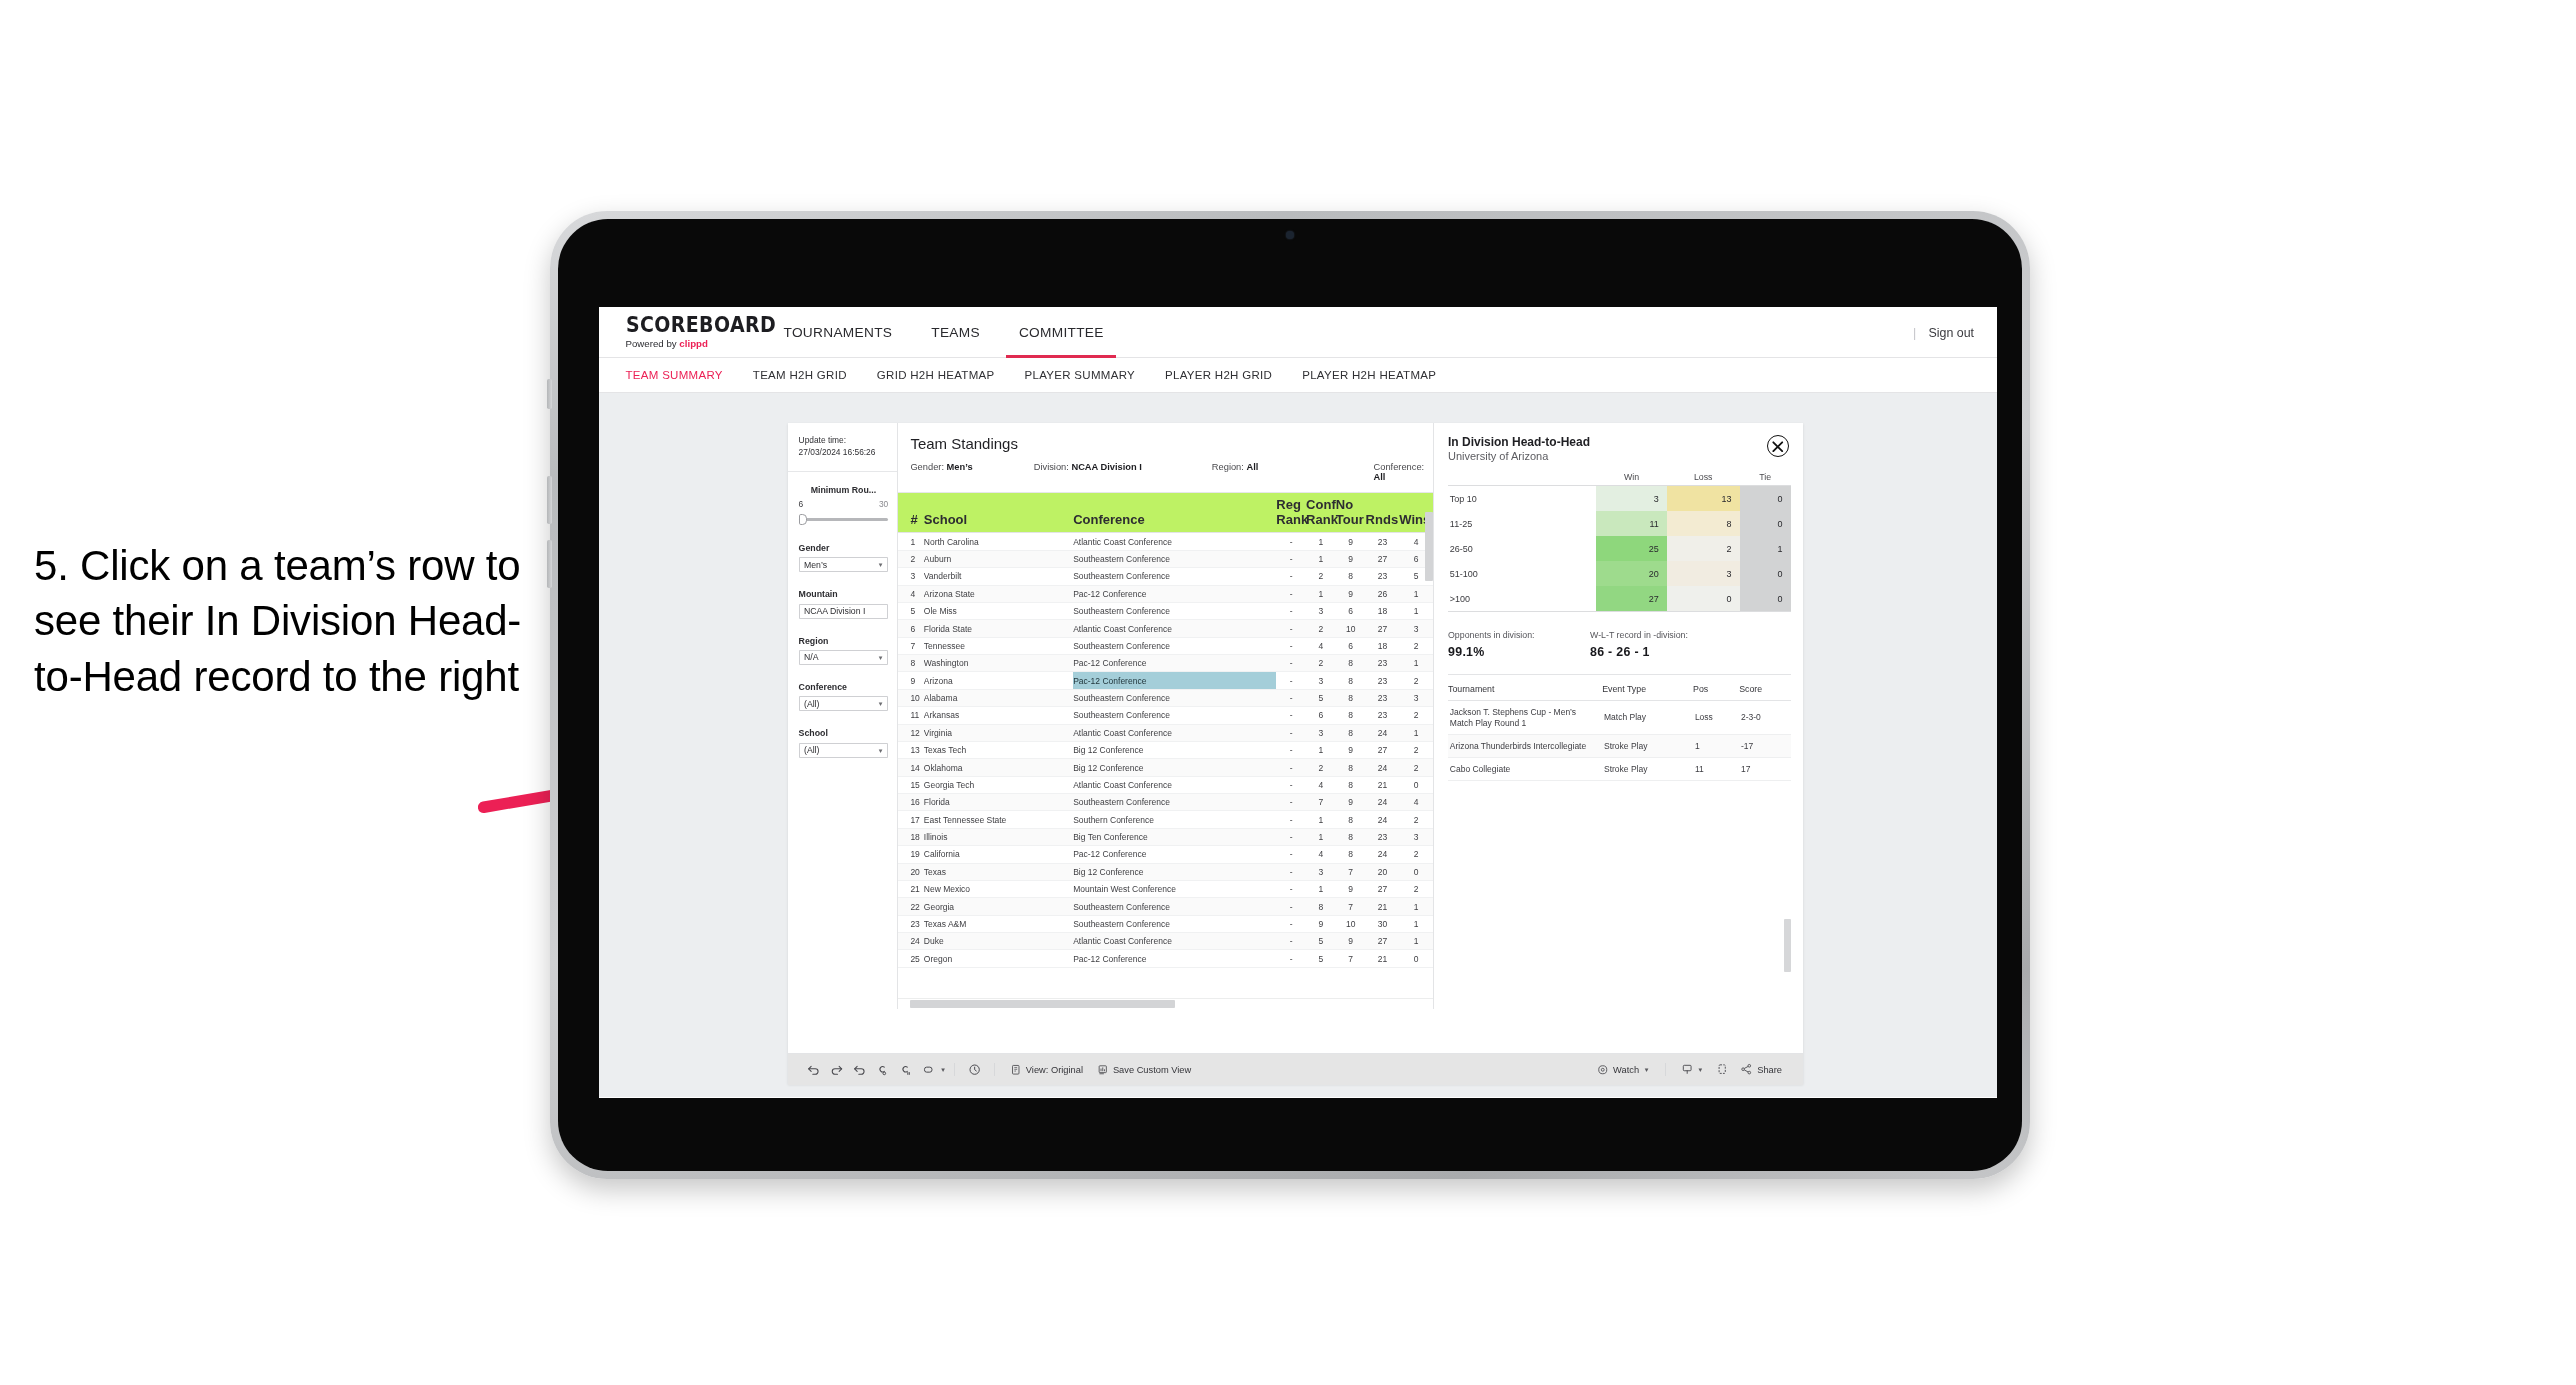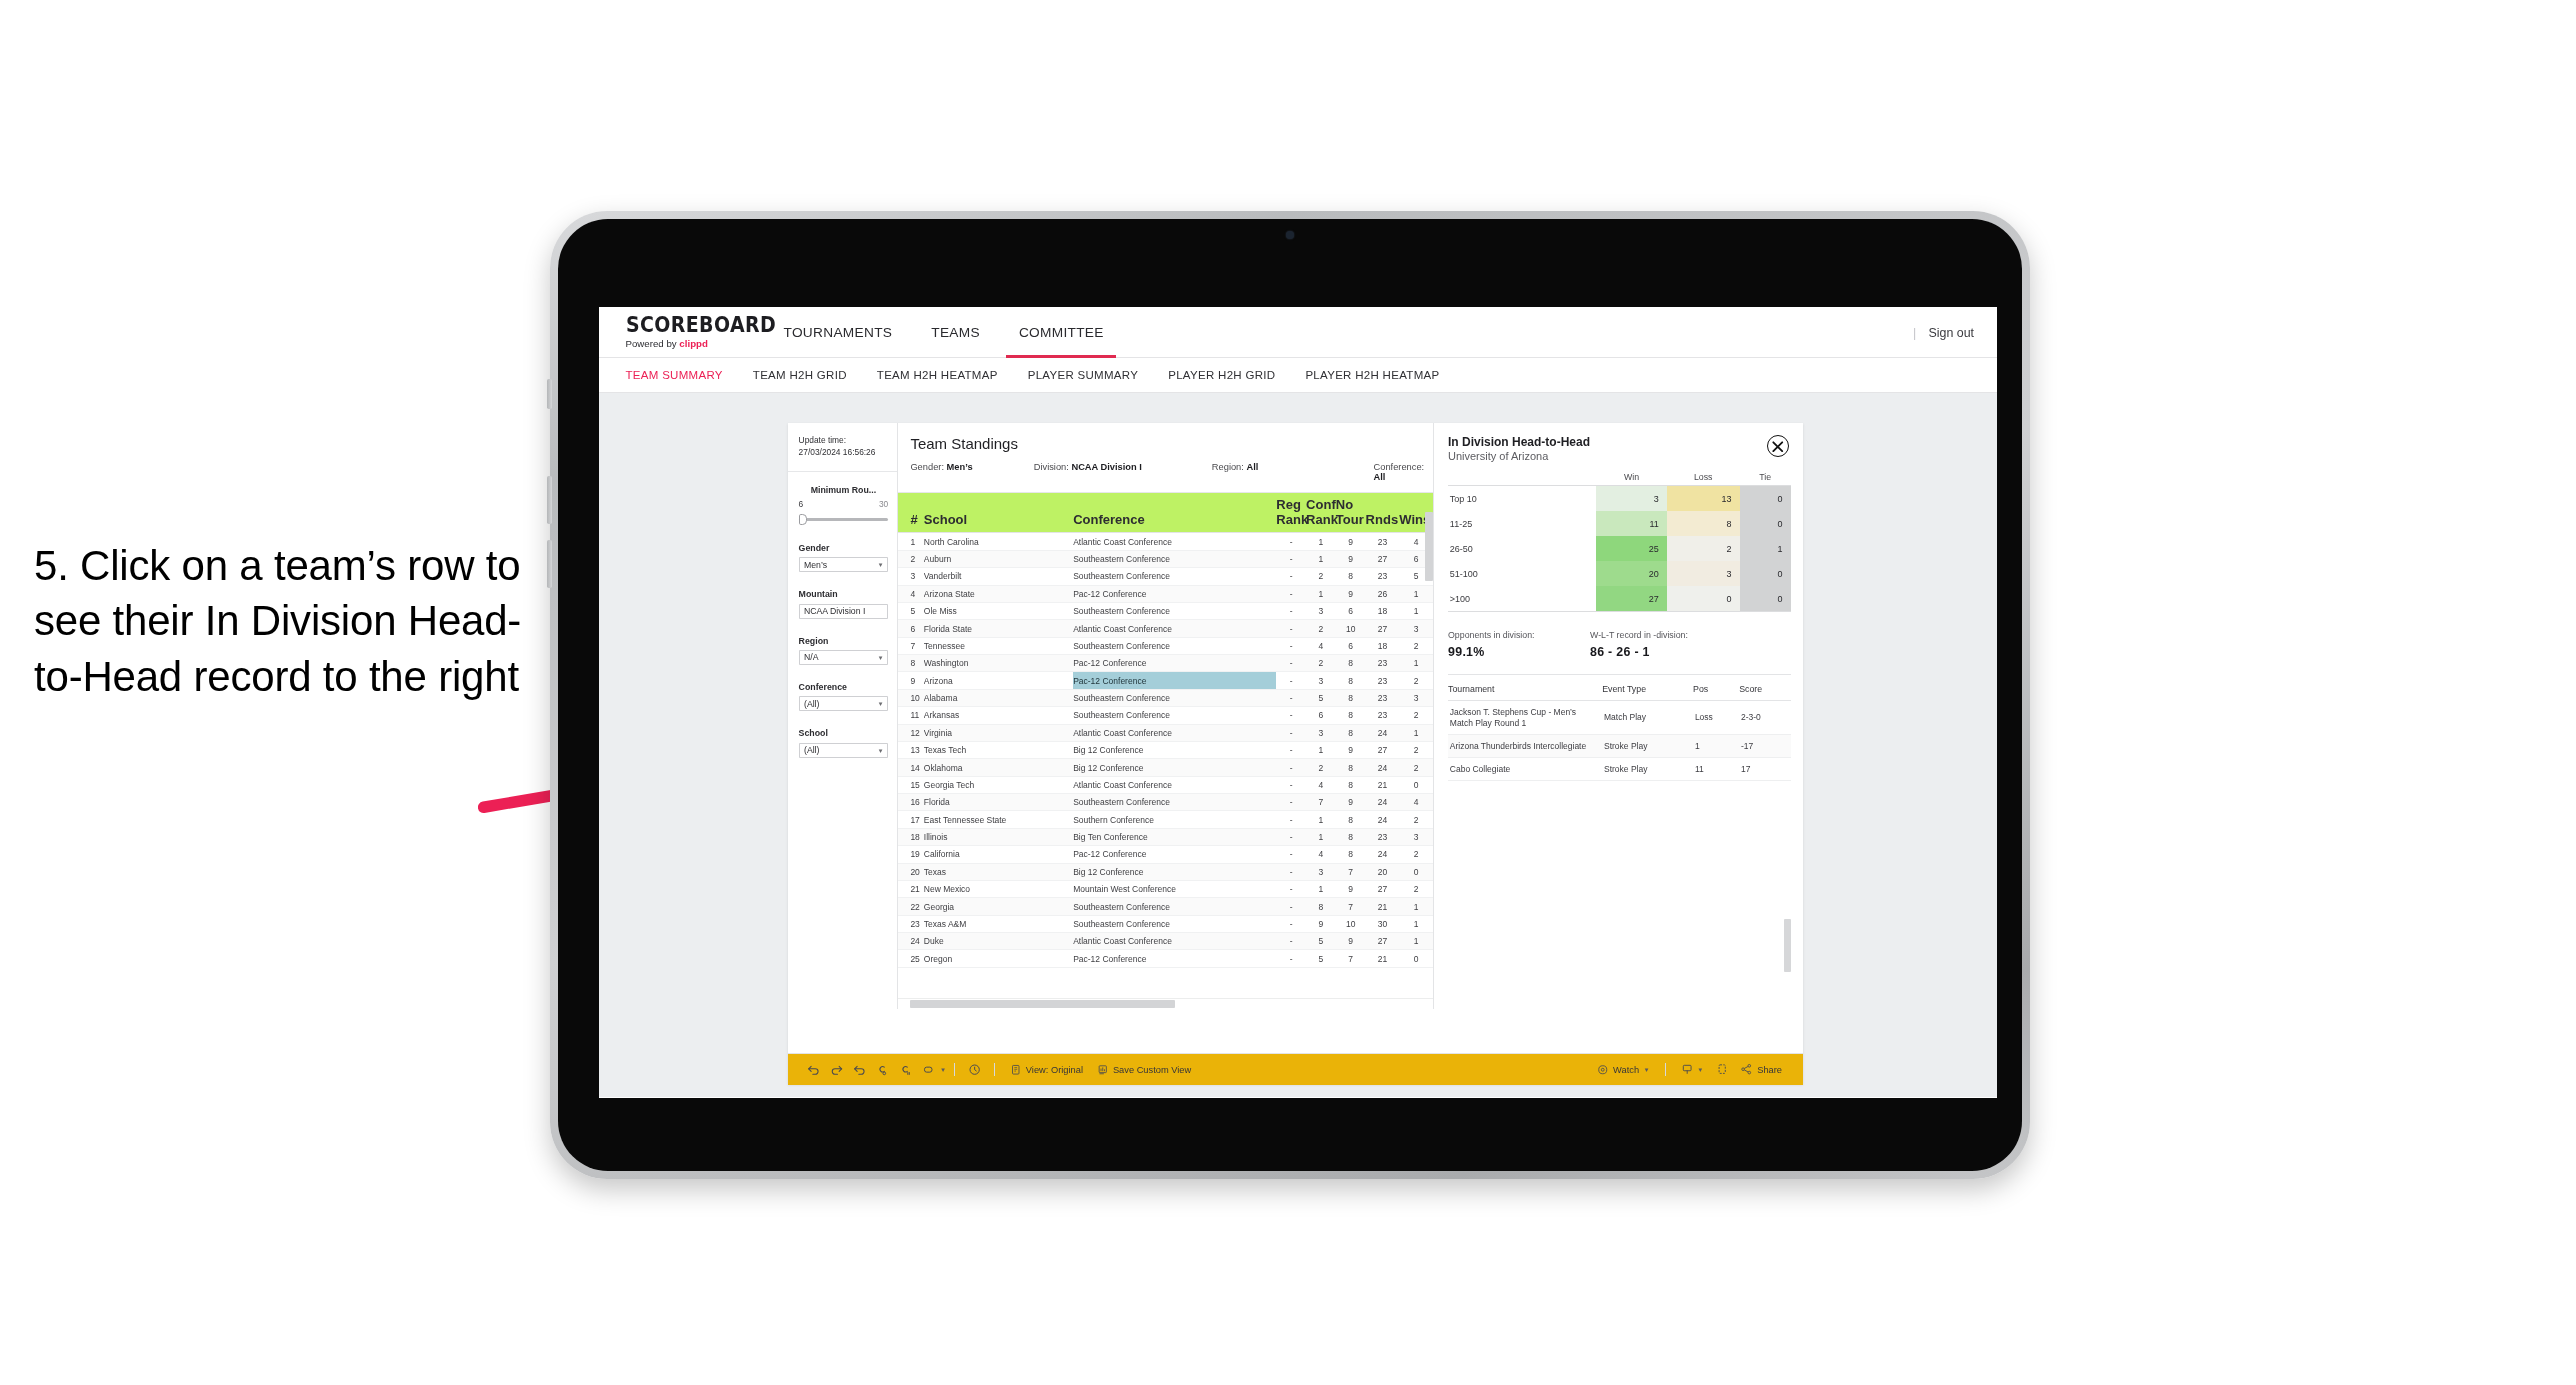--- a/index.html
+++ b/index.html
@@ -215,21 +215,21 @@
   .t-type { width: 69px; }
   .t-pos  { width: 35px; }
   .t-score{ width: 39px; }
   tr.tour-alt td { background: #fafafa; }
   #tour-scroll {
     position: absolute; right: 12.4px; width: 6.2px; background: #d6d7d9; border-radius: 0.9px;
   }
 
   
   #toolbar {
-    height: 32px; border-top: 0.9px solid #e3e4e6; background: #eab308;
+    height: 32px; border-top: 0.9px solid #e3e4e6; background: #e5e5e5;
     display: flex; align-items: center; padding: 12px 14px; gap: 0px;
     font-size: 9.3px; color: #35353a; margin-top: 44px;
   }
   .tb-icon { width: 23px; height: 23px; display: flex; align-items: center; justify-content: center; cursor: pointer; color: #4a4a4f; }
   .tb-sep { width: 0.9px; height: 13.3px; background: #d7d8da; margin: 0 8px; }
   .tb-item { display: flex; align-items: center; gap: 4.4px; padding: 0 7px; cursor: pointer; white-space: nowrap; }
   .tb-spacer { flex: 1; }
   .tb-caret { font-size: 6.2px; color: #5a5a5f; }
 </style>
 </head>
@@ -264,21 +264,21 @@
         </div>
         <div id="signout-wrap">
           <span class="divider">|</span>
           <span>Sign out</span>
         </div>
       </div>
 
       <div id="subnav">
         <div class="subnav-item active">TEAM SUMMARY</div>
         <div class="subnav-item">TEAM H2H GRID</div>
-        <div class="subnav-item">TEAM H2H HEATMAP</div>
+        <div class="subnav-item">GRID H2H HEATMAP</div>
         <div class="subnav-item">PLAYER SUMMARY</div>
         <div class="subnav-item">PLAYER H2H GRID</div>
         <div class="subnav-item">PLAYER H2H HEATMAP</div>
       </div>
 
       <div id="canvas">
         <div id="viz">
           <div id="viz-body">
 
             <div id="filters">

